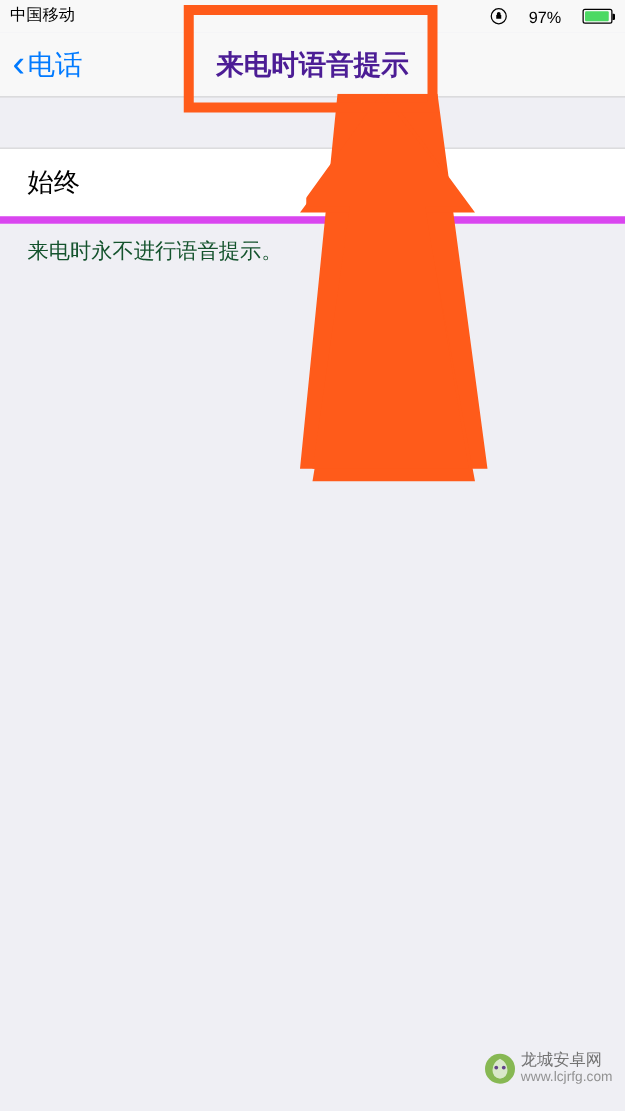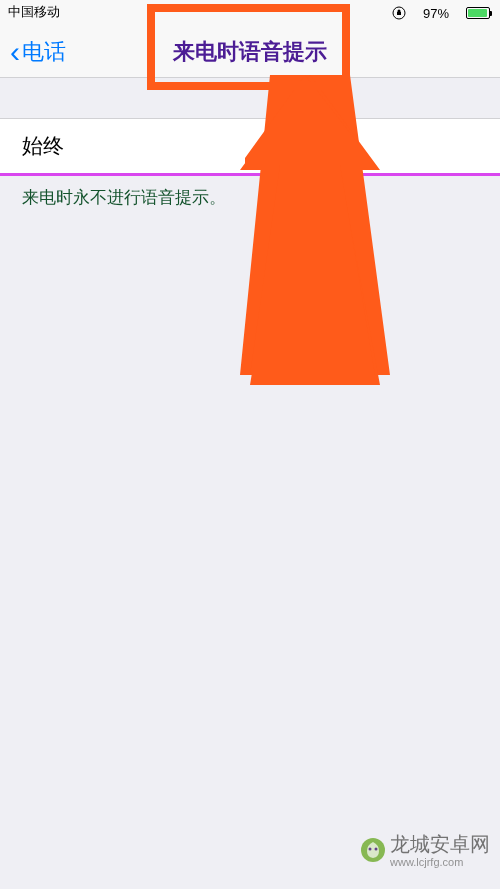--- a/index.html
+++ b/index.html
@@ -103,21 +103,21 @@
       font-size: 22px;
       font-weight: 600;
       color: #4c1d95;
     }
     .content {
       padding-top: 40px;
     }
     .list-group {
       background: #fff;
       border-top: 1px solid #d1d1d4;
-      border-bottom: 3px solid #d946ef;
+      border-bottom: 6px solid #d946ef;
     }
     .list-item {
       height: 54px;
       display: flex;
       align-items: center;
       justify-content: space-between;
       padding: 0 22px;
       font-size: 21px;
       color: #000;
       cursor: pointer;
@@ -173,21 +173,21 @@
       height: 26px;
     }
     .watermark-text {
       display: flex;
       flex-direction: column;
       font-size: 11px;
       color: #888;
       line-height: 1.2;
     }
     .watermark-title {
-      font-size: 20px;
+      font-size: 13px;
       color: #666;
       font-weight: 500;
     }
     .lock-icon svg { display: block; }
   </style>
 </head>
 <body>
 
 <div class="status-bar">
   <div class="status-left">

